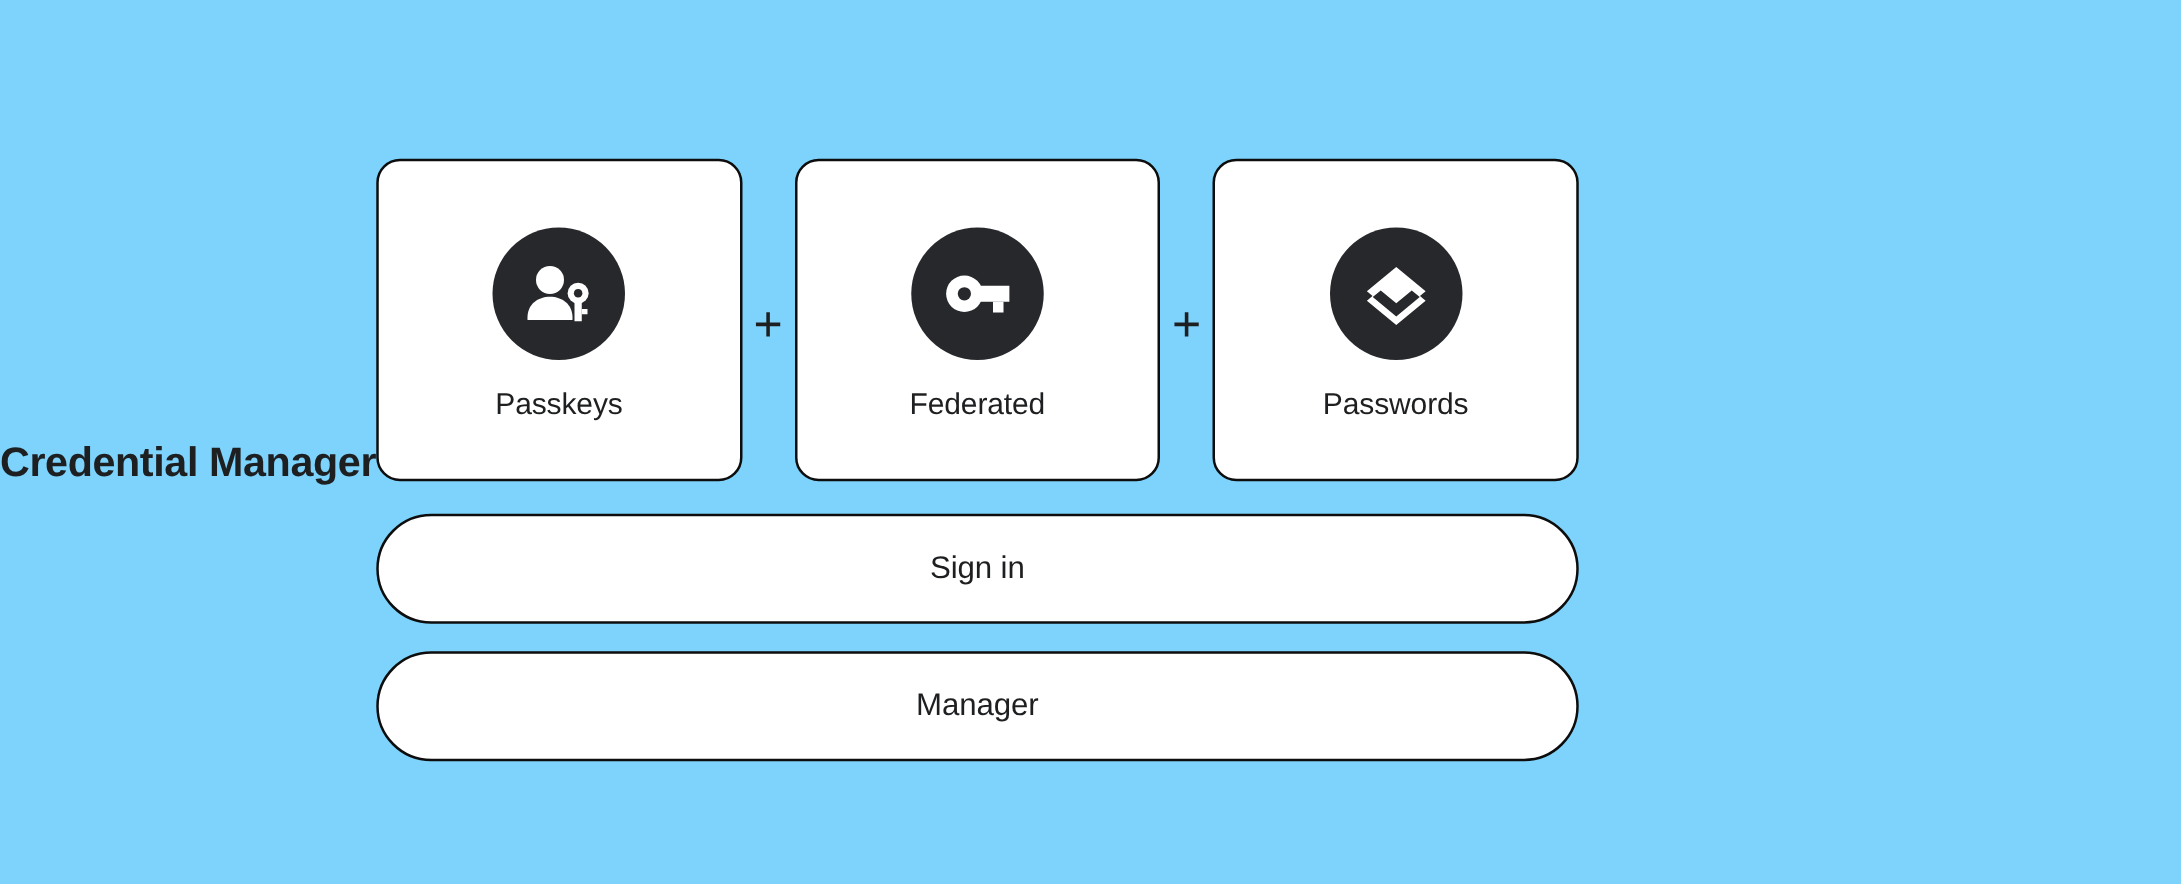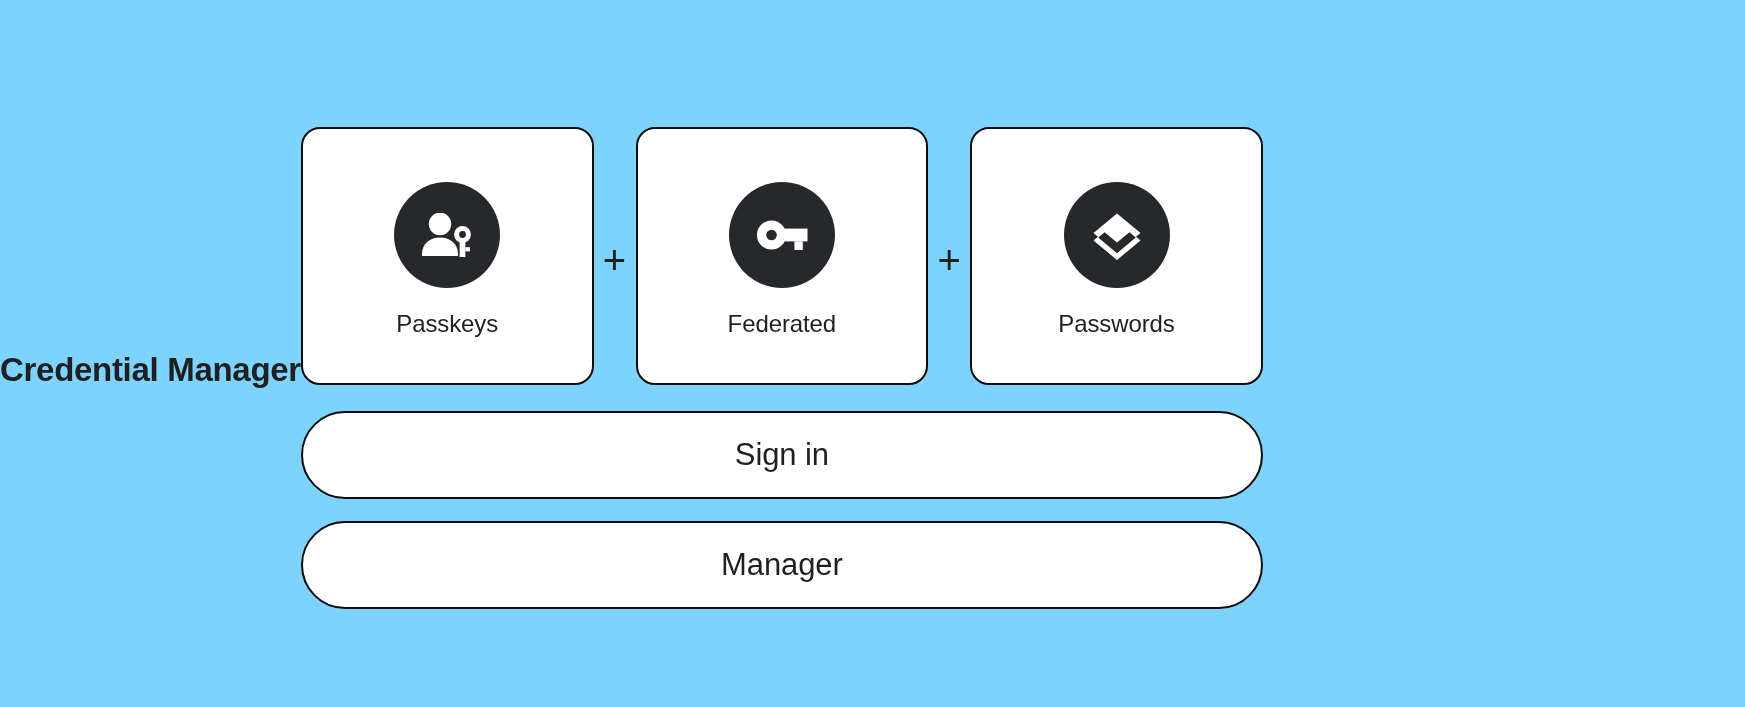--- a/index.html
+++ b/index.html
@@ -103,21 +103,21 @@
   .action-button {
     width: 100%;
     height: 88px;
     box-sizing: border-box;
     background: #ffffff;
     border: 2.6px solid #0d0d0d;
     border-radius: 48px;
     display: flex;
     align-items: center;
     justify-content: center;
-    font-size: 31px;
+    font-size: 25px;
     font-family: "Liberation Sans", sans-serif;
     color: #1d1f21;
     letter-spacing: -0.1px;
     cursor: pointer;
     padding: 0;
   }
 
   .btn-signin { margin-top: 26px; }
   .btn-restore { margin-top: 22px; }
 </style>

